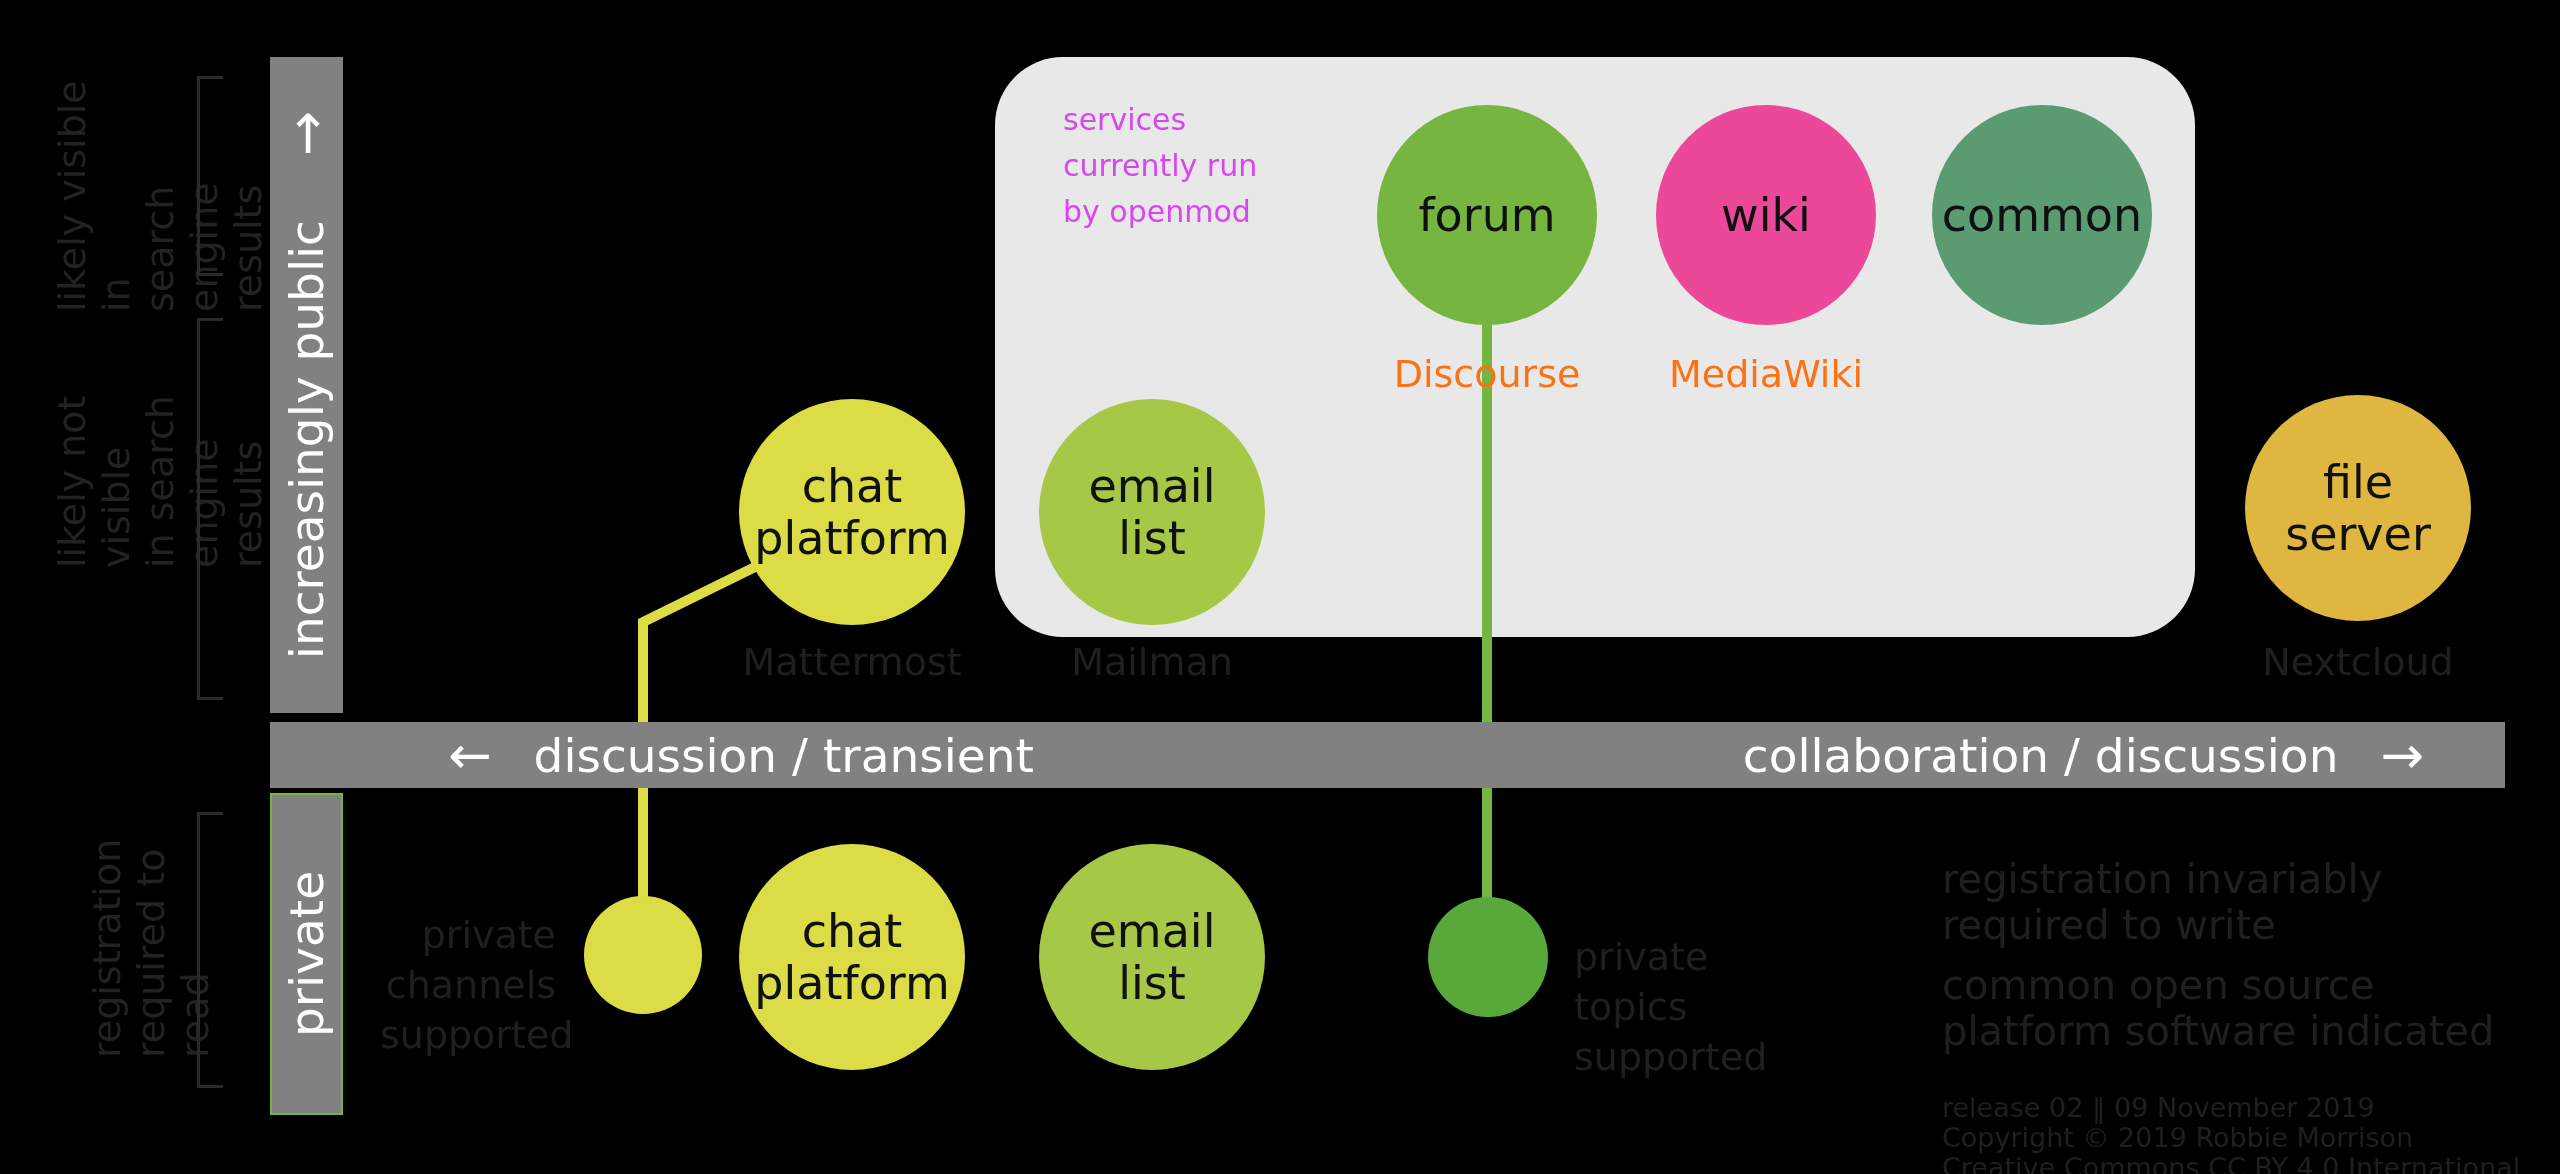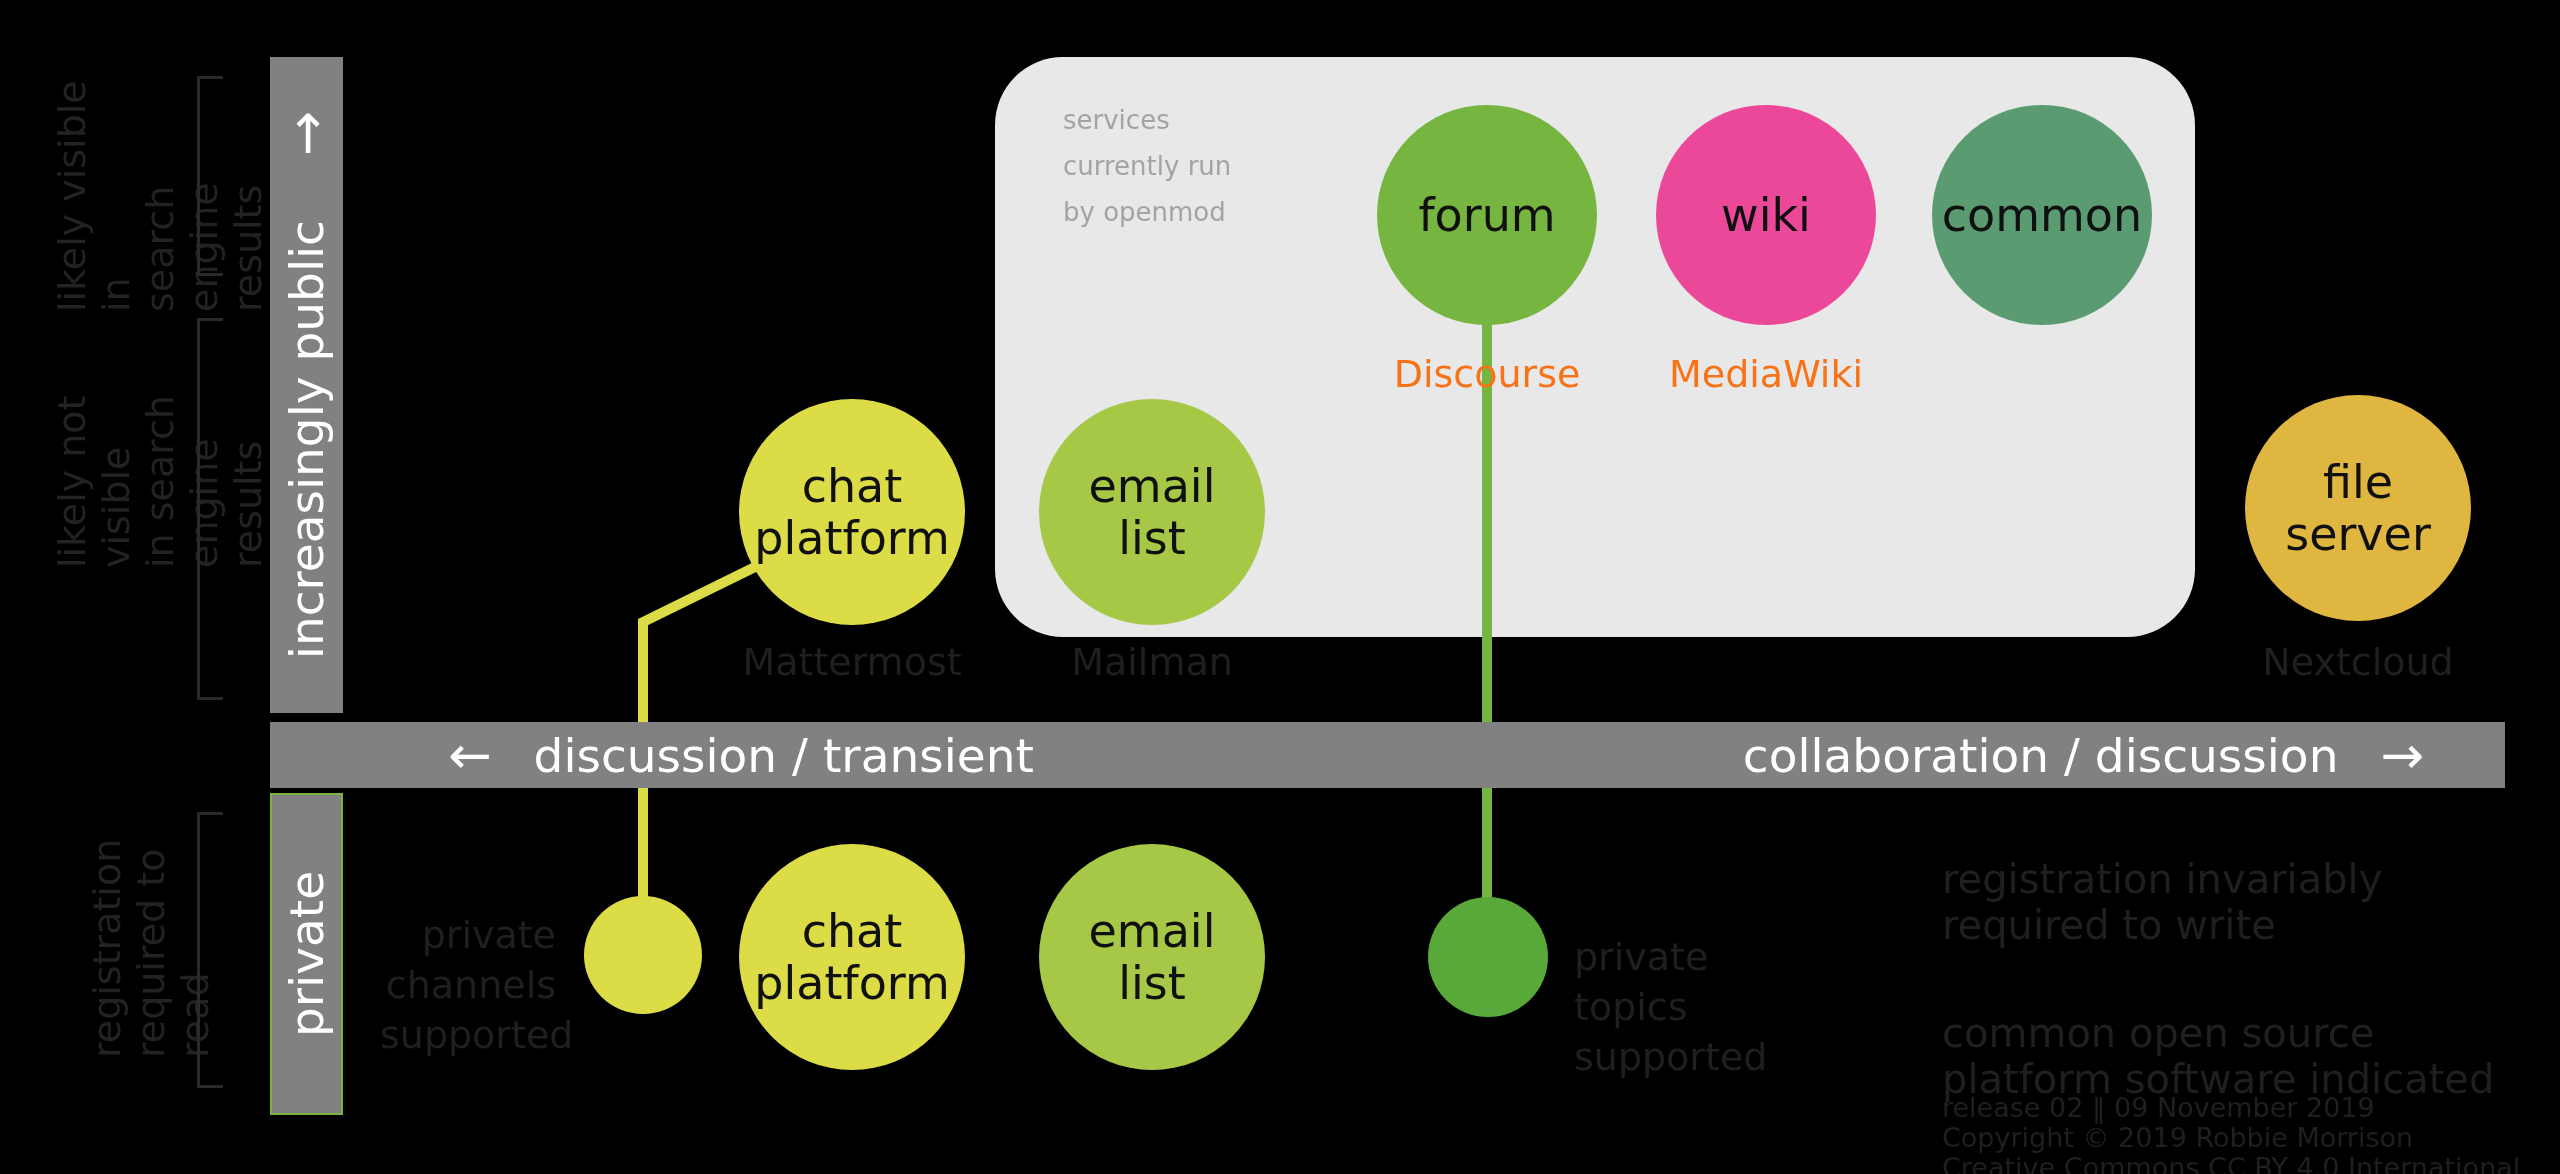--- a/index.html
+++ b/index.html
@@ -5,21 +5,21 @@
   html,body{margin:0;padding:0;background:#000;}
   #stage{
     position:relative;width:2560px;height:1174px;background:#000;overflow:hidden;
     font-family:"DejaVu Sans","Liberation Sans",sans-serif;
   }
   .abs{position:absolute;}
   .pre{white-space:pre-line;}
 
   
   .services-box{left:995px;top:57px;width:1200px;height:580px;background:#e8e8e8;border-radius:68px;z-index:1;}
-  .services-note{left:1063px;top:97px;font-size:26px;line-height:46px;color:#a3a3a3;z-index:6;}
+  .services-note{left:1063px;top:97px;font-size:30px;line-height:46px;color:#d946ef;z-index:6;}
 
   
   #lines{left:0;top:0;z-index:2;}
 
   
   .bar{background:#818181;z-index:3;}
   .vbar-public{left:270px;top:57px;width:73px;height:656px;}
   .vbar-private{left:270px;top:793px;width:73px;height:322px;border:2px solid #79b53e;box-sizing:border-box;}
   .hband{left:270px;top:722px;width:2235px;height:66px;}
 
@@ -72,21 +72,21 @@
   .bk-c{left:197px;top:812px;height:276px;}
 
   
   .priv-note{font-size:38px;line-height:50px;color:#1f1f1f;z-index:5;}
   .n-channels{left:380px;top:910px;width:176px;text-align:right;}
   .n-topics{left:1574px;top:932px;text-align:left;}
 
   
   .footer-para{left:1942px;font-size:40px;line-height:46px;color:#1f1f1f;z-index:5;}
   .fp-1{top:856px;}
-  .fp-2{top:962px;margin-top:48px;}
+  .fp-2{top:962px;}
   .footer-small{left:1942px;top:1093px;font-size:27px;line-height:30px;color:#1f1f1f;z-index:5;}
   .footer-small .release{}
 </style>
 </head>
 <body>
 
 <div id="stage">
 
   <div class="abs services-box"></div>
   <div class="abs services-note pre">services

